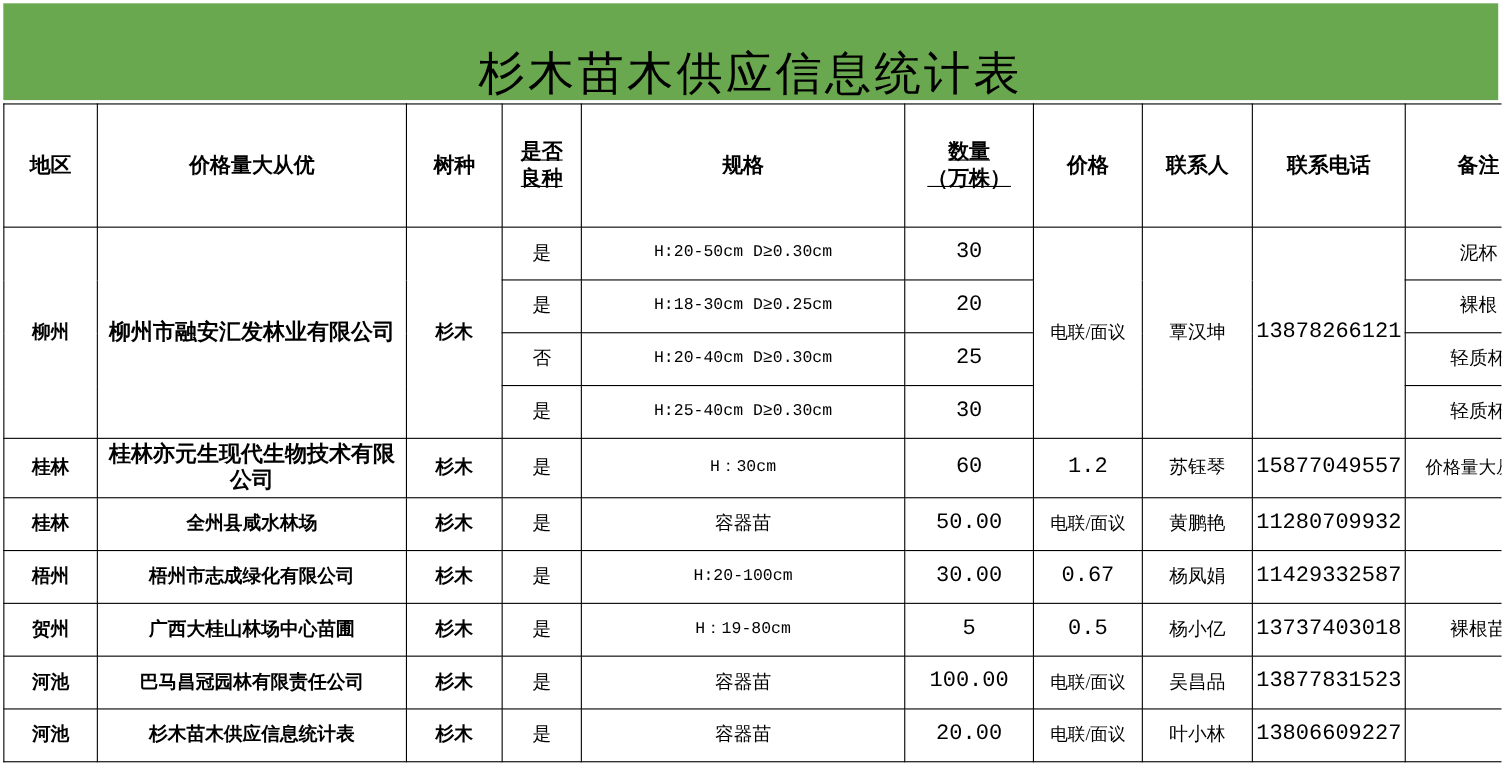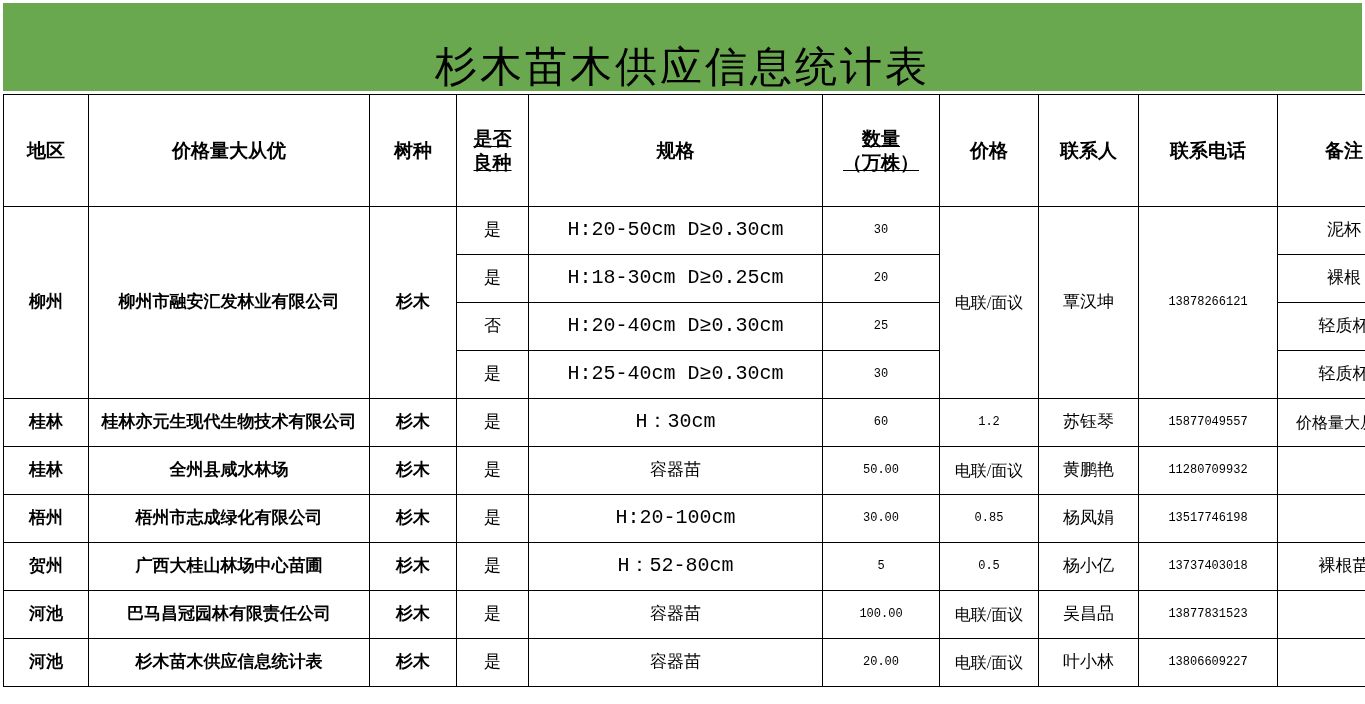--- a/index.html
+++ b/index.html
@@ -64,29 +64,29 @@
     font-size: 19px;
     height: 112px;
     padding: 4px 2px;
   }
   tbody td {
     height: 48px;
   }
   .b { font-weight: bold; margin-top: 16px; }
   .mono {
     font-family: "Liberation Mono", "DejaVu Sans Mono", monospace;
-    font-size: 20px;
+    font-size: 15px;
     letter-spacing: 0px;
   }
   .num {
     font-family: "Liberation Mono", "DejaVu Sans Mono", monospace;
-    font-size: 12px;
+    font-size: 20px;
   }
   .small { font-size: 16px; }
-  .wrapcell { font-size: 17px; }
+  .wrapcell { font-size: 20px; }
   
   col.c0 { width: 85px; }
   col.c1 { width: 281px; }
   col.c2 { width: 87px; }
   col.c3 { width: 72px; }
   col.c4 { width: 294px; }
   col.c5 { width: 117px; }
   col.c6 { width: 99px; }
   col.c7 { width: 100px; }
   col.c8 { width: 139px; }
@@ -195,32 +195,32 @@
         <td></td>
       </tr>
 
       <tr>
         <td class="b">梧州</td>
         <td class="b">梧州市志成绿化有限公司</td>
         <td class="b">杉木</td>
         <td>是</td>
         <td class="mono">H:20-100cm</td>
         <td class="num">30.00</td>
-        <td class="num">0.85</td>
+        <td class="num">0.67</td>
         <td>杨凤娟</td>
-        <td class="num">13517746198</td>
+        <td class="num">11429332587</td>
         <td></td>
       </tr>
 
       <tr>
         <td class="b">贺州</td>
         <td class="b">广西大桂山林场中心苗圃</td>
         <td class="b">杉木</td>
         <td>是</td>
-        <td class="mono">H：52-80cm</td>
+        <td class="mono">H：19-80cm</td>
         <td class="num">5</td>
         <td class="num">0.5</td>
         <td>杨小亿</td>
         <td class="num">13737403018</td>
         <td>裸根苗</td>
       </tr>
 
       <tr>
         <td class="b">河池</td>
         <td class="b">巴马昌冠园林有限责任公司</td>

